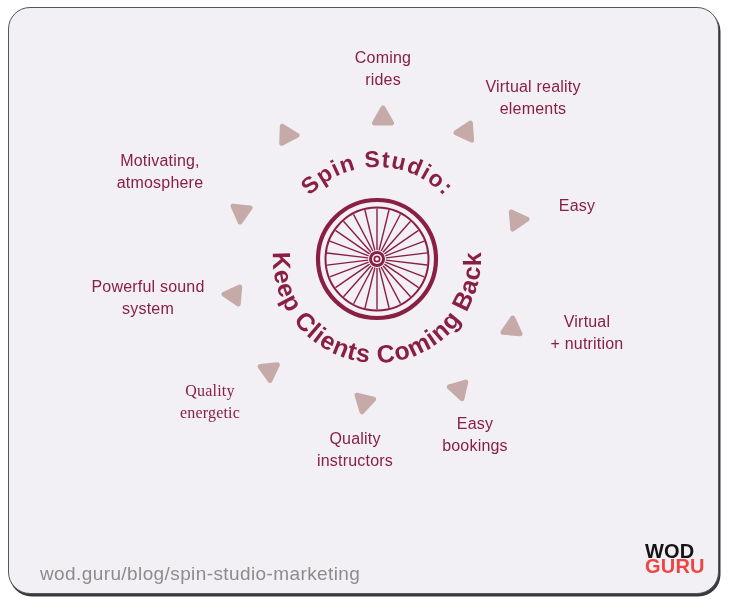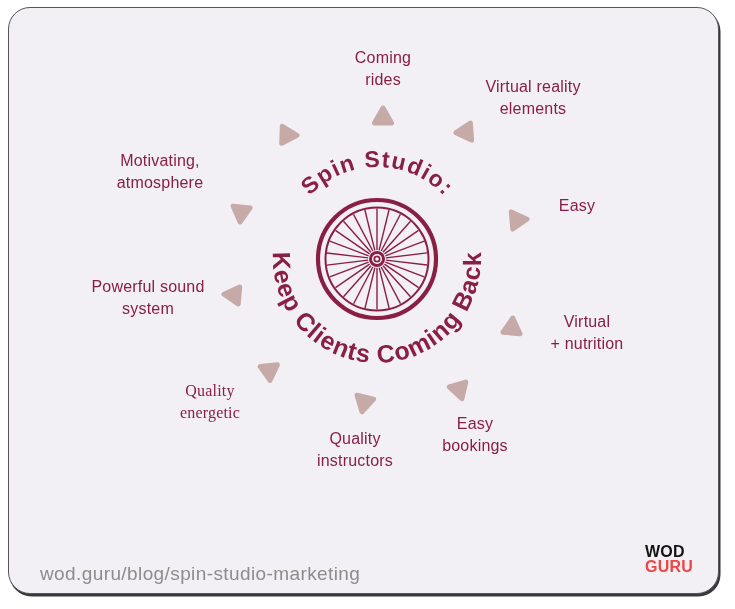--- a/index.html
+++ b/index.html
@@ -22,21 +22,21 @@
   .centergfx{position:absolute;left:220px;top:125px;}
   .arc-top{font:700 23px "Liberation Sans",sans-serif;fill:#8a1f44;letter-spacing:.3px;}
   .arc-bottom{font:700 25px "Liberation Sans",sans-serif;fill:#8a1f44;letter-spacing:.4px;}
   .wheel-stroke{fill:none;stroke:#8a1f44;}
   .footer-url{
     position:absolute;left:40px;top:563px;color:#8c8c8c;
     font-size:19px;letter-spacing:.4px;
   }
   .logo{
     position:absolute;left:645px;top:544px;line-height:15px;
-    font-weight:bold;font-size:16px;letter-spacing:.2px;text-align:left;
+    font-weight:bold;font-size:20px;letter-spacing:.2px;text-align:left;
   }
   .logo .wod{color:#141414;display:block;}
   .logo .guru{color:#ef4444;display:block;}
 </style>
 </head>
 <body>
 
 <div id="stage">
   <div class="card"></div>
 

